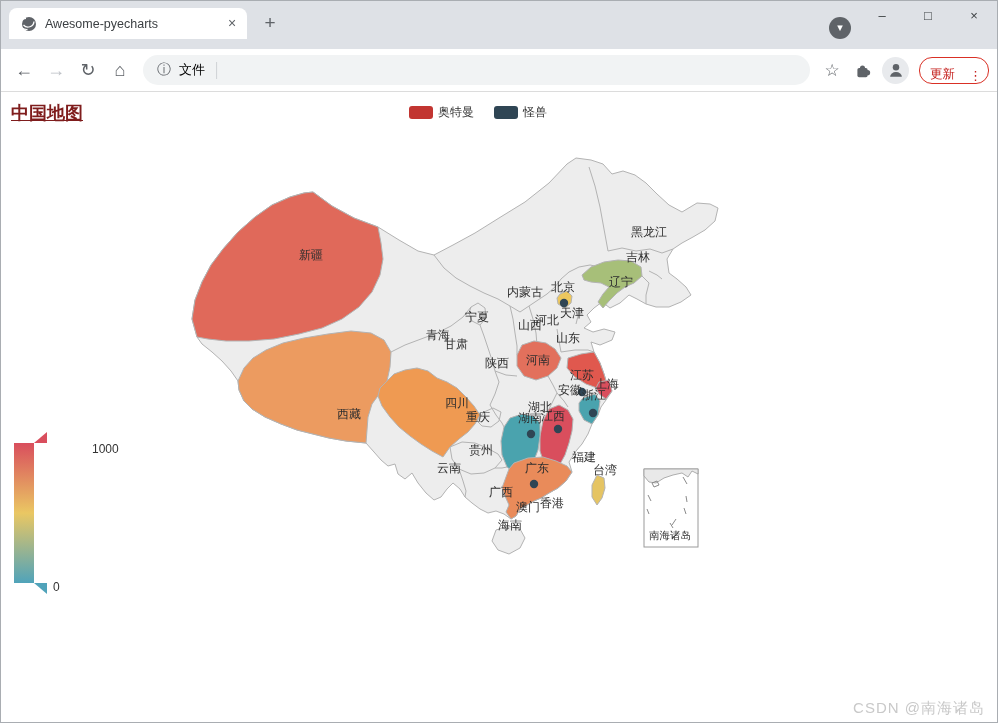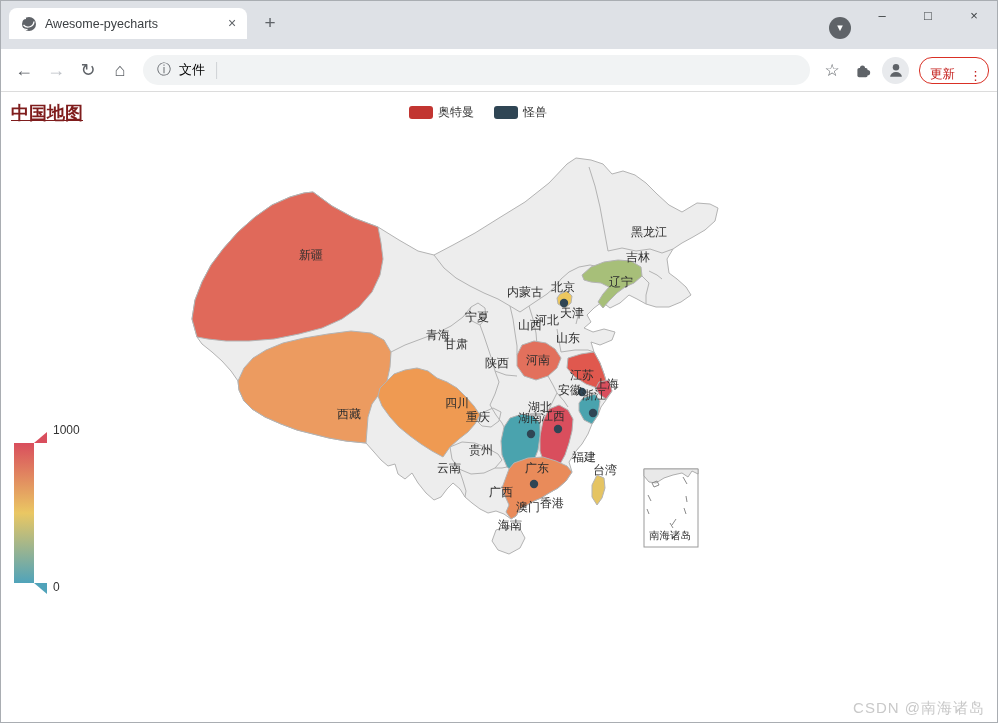--- a/index.html
+++ b/index.html
@@ -36,21 +36,21 @@
   .legend-label{font-size:12px;color:#333;}
   #map-svg{position:absolute;left:0;top:0;}
   .map-label{font-size:12px;fill:#2e2e2e;text-anchor:middle;dominant-baseline:middle;}
   .map-label.small{font-size:10.5px;}
   
   .vm-bar{position:absolute;left:13px;top:351px;width:20px;height:140px;}
   .vm-handle{position:absolute;width:13px;height:11px;}
   .vm-handle.top{left:33px;top:340px;clip-path:polygon(0 100%,100% 0,100% 100%);}
   .vm-handle.bottom{left:33px;top:491px;clip-path:polygon(0 0,100% 0,100% 100%);}
   .vm-label{position:absolute;left:52px;font-size:12px;color:#333;line-height:14px;}
-  .vm-label.max{top:331px;}
+  .vm-label.max{top:350px;margin-left:39px;}
   .vm-label.min{top:488px;}
   .watermark{position:absolute;right:12px;top:607px;font-size:15px;color:#c9c9c9;letter-spacing:1px;}
   .bottom-cut{position:absolute;left:10px;bottom:0;width:330px;height:3px;opacity:.75;
     background:repeating-linear-gradient(90deg,#595959 0 11px,transparent 11px 18px,#6b6b6b 18px 30px,transparent 30px 38px);}
 </style>
 </head>
 <body>
 
 <div class="window">
 

